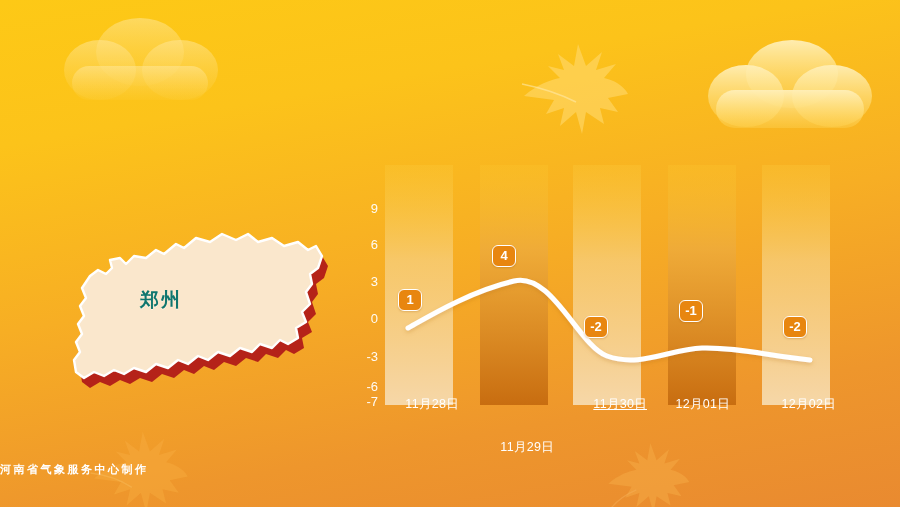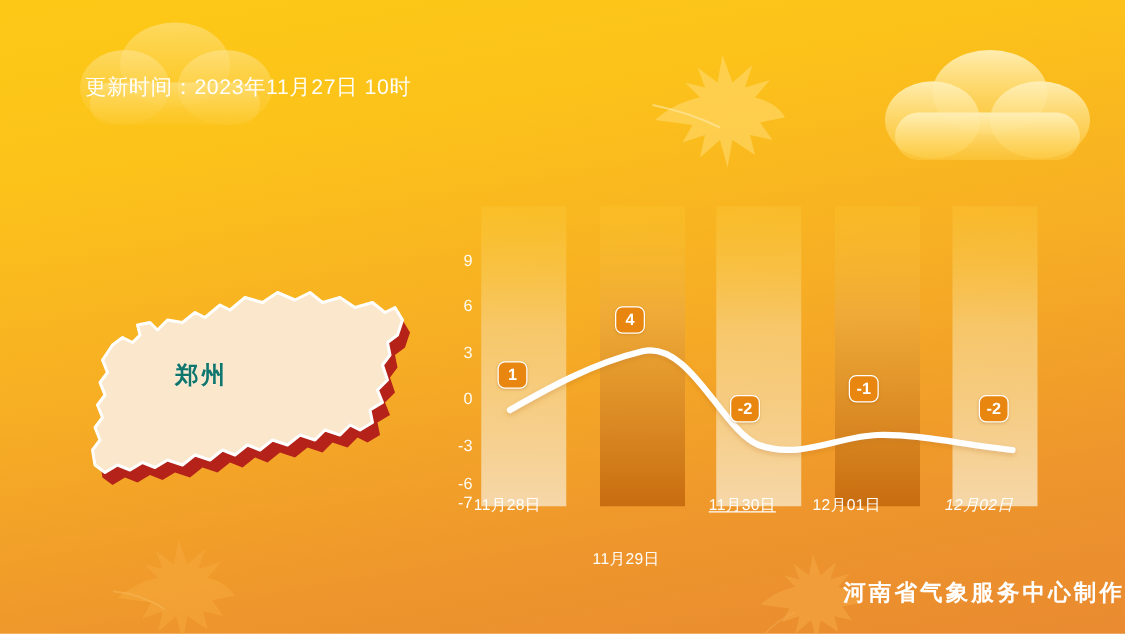--- a/index.html
+++ b/index.html
@@ -68,21 +68,21 @@
     text-align:right;
     line-height:1;
     opacity:.95;
   }
 
   .x-axis { position:absolute; left:0; top:238px; width:545px; height:24px; }
   .x-tick {
     position:absolute;
     font-size:12.5px;
     color:#FFFFFF;
-    text-align:left;
+    text-align:right;
     line-height:1;
     letter-spacing:.3px;
     white-space:nowrap;
   }
 
   .pt-label {
     position:absolute;
     background:#E8860F;
     border:1.6px solid #FFFFFF;
     border-radius:6px;
@@ -96,22 +96,22 @@
     text-align:center;
     box-shadow:0 1px 2px rgba(160,90,10,.25);
   }
 
   
   .footer {
     position:absolute;
     left:0;
     top:462px;
     width:900px;
-    text-align:right;
-    font-size:18px;
+    text-align:left;
+    font-size:11px;
     font-weight:700;
     color:#FFFFFF;
     letter-spacing:2.5px;
     z-index:5;
   }
 </style>
 </head>
 <body>
 
 <div class="cloud deco" style="left:56px; top:4px;">
@@ -163,21 +163,20 @@
 </div>
 
 <div class="leaf deco" style="left:605px; top:440px;">
   <svg width="86" height="78" viewBox="0 0 110 100">
     <path d="M4 56 C18 44 30 40 40 38 L28 26 L44 30 L38 14 L54 26 L58 4 L66 26 L82 12 L76 30 L96 24 L84 38 C94 40 104 46 108 54 L88 58 L98 72 L80 68 L84 84 L66 72 L62 94 L56 72 L40 86 L44 68 L26 74 L34 60 Z" fill="#F6AB46" opacity="0.50"></path>
     <path d="M4 92 C14 78 26 70 40 64" stroke="#F6B25A" stroke-width="1.6" fill="none" opacity="0.45"></path>
   </svg>
 </div>
 
 <div class="header">
-  <div class="subtitle">更新时间：2023年11月27日 10时</div>
 </div>
 
 <div class="map-wrap">
   <svg width="280" height="200" viewBox="0 0 280 200">
 
     <path d="M30 64 L38 58 L46 62 L52 56 L50 48 L60 46 L66 52 L74 44 L86 46 L96 38 L104 42 L116 32 L124 36 L136 26 L150 30 L162 22 L176 28 L188 22 L198 30 L212 26 L224 34 L238 30 L248 38 L256 34 L262 44 L258 56 L250 62 L252 72 L246 80 L250 92 L242 100 L246 110 L236 116 L238 126 L228 132 L220 128 L212 136 L200 132 L192 140 L180 136 L170 144 L158 140 L148 148 L138 144 L128 152 L118 148 L108 156 L96 152 L86 160 L74 156 L64 162 L54 158 L44 164 L34 160 L24 166 L16 160 L14 148 L20 140 L16 130 L22 122 L18 112 L24 104 L20 94 L26 86 L22 76 Z" fill="#AF1718" transform="translate(6,10)" opacity="0.92"></path>
 
     <path d="M30 64 L38 58 L46 62 L52 56 L50 48 L60 46 L66 52 L74 44 L86 46 L96 38 L104 42 L116 32 L124 36 L136 26 L150 30 L162 22 L176 28 L188 22 L198 30 L212 26 L224 34 L238 30 L248 38 L256 34 L262 44 L258 56 L250 62 L252 72 L246 80 L250 92 L242 100 L246 110 L236 116 L238 126 L228 132 L220 128 L212 136 L200 132 L192 140 L180 136 L170 144 L158 140 L148 148 L138 144 L128 152 L118 148 L108 156 L96 152 L86 160 L74 156 L64 162 L54 158 L44 164 L34 160 L24 166 L16 160 L14 148 L20 140 L16 130 L22 122 L18 112 L24 104 L20 94 L26 86 L22 76 Z" fill="#FAE7CC" stroke="#FFFFFF" stroke-width="2.4" stroke-linejoin="round"></path>
   </svg>
 </div>
@@ -227,17 +226,17 @@
   <div class="pt-label" style="left:152px; top:85px;">4</div>
   <div class="pt-label" style="left:244px; top:156px;">-2</div>
   <div class="pt-label" style="left:339px; top:140px;">-1</div>
   <div class="pt-label" style="left:443px; top:156px;">-2</div>
 
   <div class="x-axis">
     <div class="x-tick" style="left:39px;  width:80px;">11月28日</div>
     <div class="x-tick" style="left:134px; width:80px;margin-top:43px;">11月29日</div>
     <div class="x-tick" style="left:227px; width:80px;text-decoration:underline;">11月30日</div>
     <div class="x-tick" style="left:310px; width:80px;">12月01日</div>
-    <div class="x-tick" style="left:416px; width:80px;font-style:italic;">12月02日</div>
+    <div class="x-tick" style="left:416px; width:80px;">12月02日</div>
   </div>
 </div>
 
 <div class="footer">河南省气象服务中心制作</div>
 
 </body></html>

